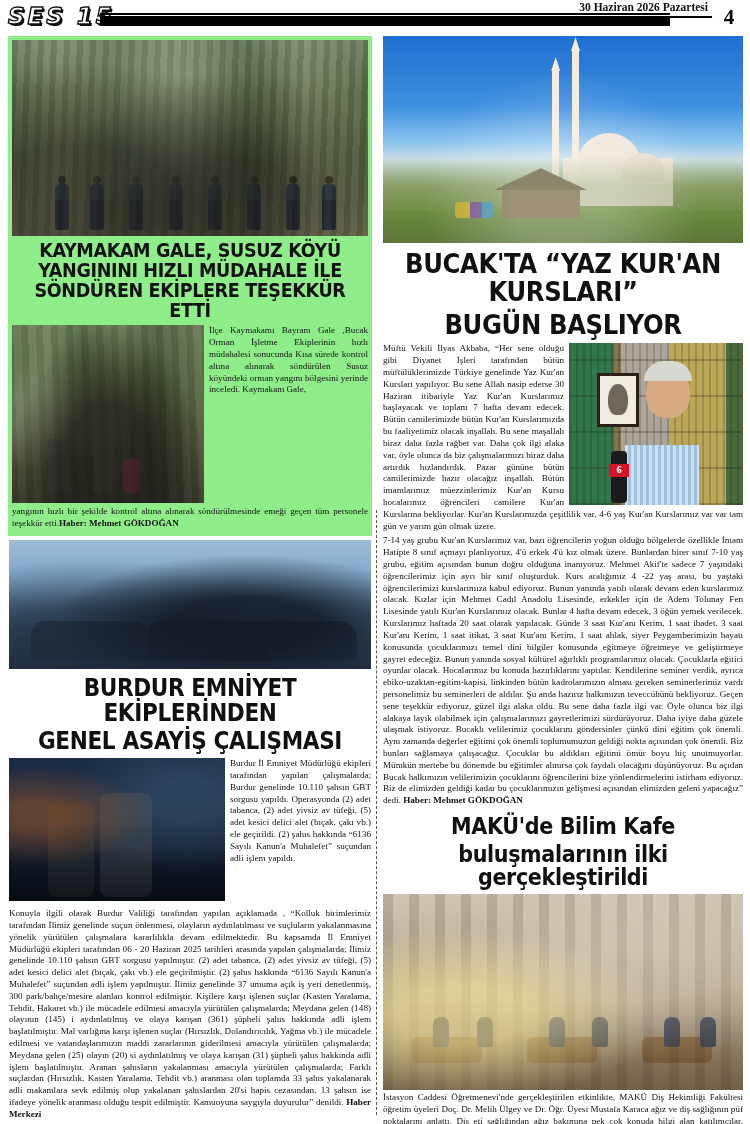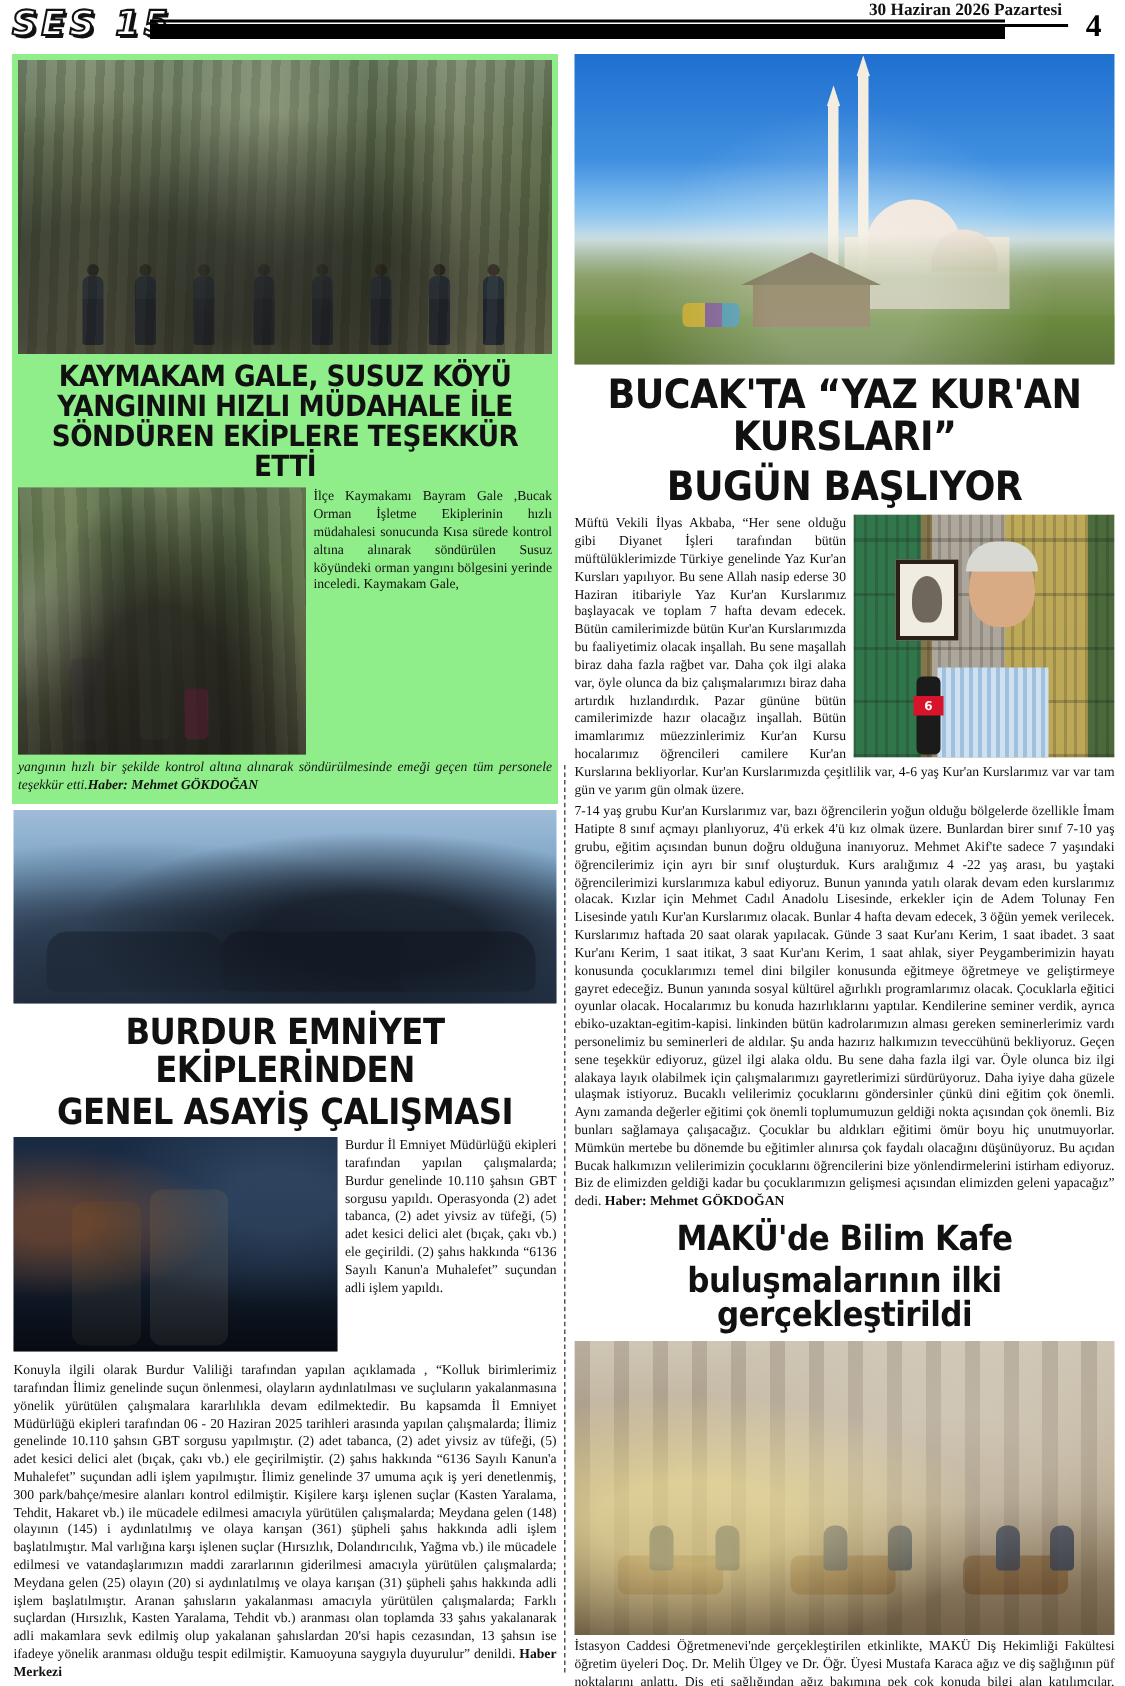--- a/index.html
+++ b/index.html
@@ -235,21 +235,21 @@
 
       <div class="clearfix">
         <div class="photo photo-water wrap-img-left" style="width:192px;">
           <div class="person" style="left:18%;width:22px;height:54px;background:#4a4a44;"></div>
           <div class="person" style="left:42%;width:20px;height:62px;background:#4e5a44;"></div>
           <div class="person" style="left:58%;width:16px;height:34px;background:#b8336a;"></div>
         </div>
         <div class="body-text">İlçe Kaymakamı Bayram Gale ,Bucak Orman İşletme Ekiplerinin hızlı müdahalesi sonucunda Kısa sürede kontrol altına alınarak söndürülen Susuz köyündeki orman yangını bölgesini yerinde inceledi. Kaymakam Gale,</div>
       </div>
 
-      <div class="body-text" style="margin-top:1px;font-style:italic;">
+      <div class="body-text" style="margin-top:1px;">
         <span>yangının hızlı bir şekilde kontrol altına alınarak söndürülmesinde emeği geçen tüm personele teşekkür etti.</span><span class="byline">Haber: Mehmet GÖKDOĞAN</span>
       </div>
     </div>
 
     <div class="gap"></div>
 
     <div class="stack">
 
       <div class="photo photo-police-wide">
         <div class="car" style="left:6%"></div>

